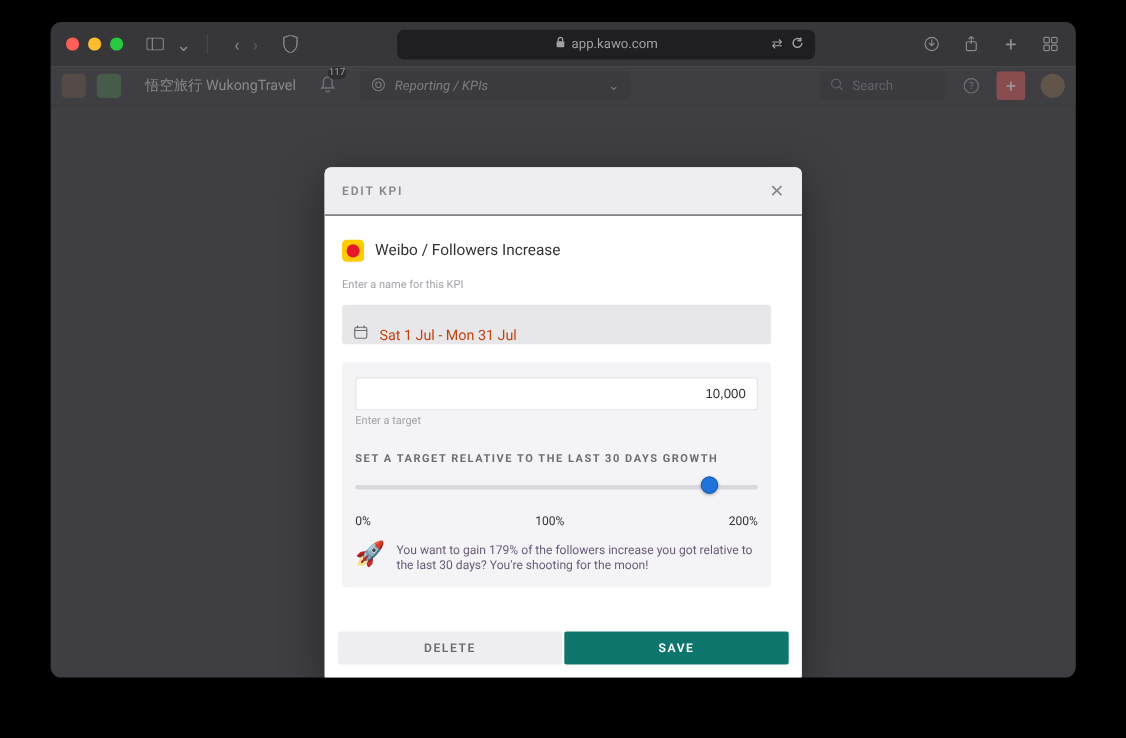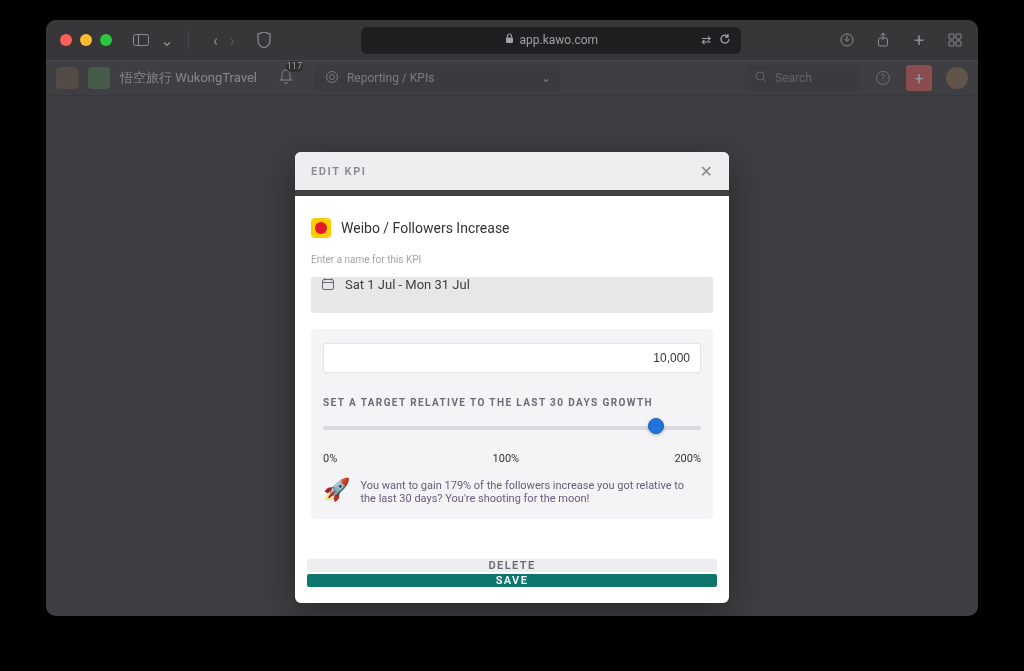--- a/index.html
+++ b/index.html
@@ -66,21 +66,21 @@
       border-bottom: 1px solid #1c1c1e;
       display: flex;
       align-items: center;
       padding: 0 10px;
       gap: 10px;
       color: #b8b8bc;
       font-size: 12px;
     }
     .avatar-sq { width: 22px; height: 22px; border-radius: 4px; background: #5b4534; }
     .avatar-sq2 { width: 22px; height: 22px; border-radius: 4px; background: #3a6d3a; }
-    .workspace-name { color: #d0d0d5; font-size: 13px; margin-left: 0; }
+    .workspace-name { color: #d0d0d5; font-size: 13px; margin-left: 12px; }
     .bell-wrap { position: relative; margin: 0 12px; color:#9a9aa0; }
     .badge-count {
       position: absolute;
       top: -8px; right: -10px;
       background: #000000; color: #fff;
       font-size: 9px; padding: 1px 1px;
       border-radius: 7px; line-height: 1;
     }
     .reporting-select {
       height: 26px;
@@ -88,21 +88,21 @@
       border-radius: 4px;
       display: flex;
       align-items: center;
       padding: 0 10px;
       gap: 8px;
       color: #b5b5ba;
       font-size: 12px;
       width: 246px;
       justify-content: space-between;
     }
-    .rs-left { display:flex; gap:8px; align-items:center; }
+    .rs-left { display:flex; gap:8px; align-items:center;font-style:italic; }
     .spacer { flex: 1; }
     .search-wrap {
       display: flex; align-items: center; gap: 8px;
       background: #202023; border-radius: 4px;
       height: 26px; padding: 0 10px; width: 115px;
       color: #7d7d83; font-size: 12px;
     }
     .hdr-icon-btn { width: 26px; height: 26px; display:flex; align-items:center; justify-content:center; color:#9a9aa0; }
     .add-btn { width: 26px; height: 26px; background: #d94a4a; border-radius: 3px; color:#fff; display:flex; align-items:center; justify-content:center; font-size:16px; }
     .profile-dot { width:22px; height:22px; border-radius:50%; background:#7a5c3a; margin-left:4px; }
@@ -120,53 +120,53 @@
       transform: translateX(-50%);
       width: 434px;
       background: #fff;
       border-radius: 6px;
       box-shadow: 0 10px 40px rgba(0,0,0,0.4);
       overflow: hidden;
     }
     .modal-head {
       height: 44px;
       background: #eeeef0;
-      border-bottom: 6px solid #404040;
+      border-bottom: 1px solid #404040;
       display: flex;
       align-items: center;
       padding: 0 16px;
       justify-content: space-between;
     }
     .modal-title { font-size: 11px; letter-spacing: 1.6px; font-weight: 600; color: #888890; }
     .close-x { color: #888; font-size: 16px; cursor: pointer; }
-    .modal-body { padding: 22px 16px 22px 16px; }
+    .modal-body { padding: 22px 28px 22px 16px; }
     .kpi-source { display:flex; align-items:center; gap:10px; font-size:14px; color:#333; margin-bottom: 16px; }
     .weibo-icon { width:20px; height:20px; border-radius:4px; background:#ffcc00; display:inline-flex; align-items:center; justify-content:center; }
     .weibo-dot { width:12px; height:12px; border-radius:50%; background:#e6162d; }
     .text-input {
       width: 100%;
       height: 30px;
       border: 1px solid #e3e3e7;
       border-radius: 3px;
       padding: 0 10px;
       font-size: 12px;
       color: #333;
     }
     .help-text { font-size: 10px; color: #a3a3a9; margin-top: 4px; margin-bottom: 12px; }
     .date-field {
       width: 100%;
       height: 36px;
       background: #e7e7ea;
       border-radius: 3px;
       display: flex;
-      align-items: flex-start;
+      align-items: flex-end;
       gap: 10px;
       padding: 0 10px;
       font-size: 13px;
-      color: #404040;
+      color: #c2410c;
     }
     .target-section {
       margin-top: 16px;
       background: #f4f4f6;
       border-radius: 4px;
       padding: 14px 12px 14px 12px;
     }
     .relative-label {
       font-size: 10px;
       letter-spacing: 1.4px;
@@ -193,21 +193,20 @@
       font-size: 11px;
       color: #6a5a7a;
       align-items: flex-start;
     }
     .rocket-emoji { font-size: 22px; line-height:1; }
     .modal-footer {
       display:flex;
       padding: 14px 12px 16px 12px;
       gap: 2px;
       margin-top: 4px;
-      flex-direction: column;
     }
     .btn {
       flex:1; height: 30px;
       display:flex; align-items:center; justify-content:center;
       font-size: 11px; letter-spacing: 1.4px; font-weight:600;
       border-radius: 2px; cursor:pointer;
     }
     .btn-delete { background:#eeeef0; color:#6b6b72; }
     .btn-save { background:#0f766e; color:#fff; }
   </style>
@@ -350,20 +349,21 @@
               <line x1="1.5" y1="5.5" x2="12.5" y2="5.5" stroke="#6a6a72"></line>
               <line x1="4" y1="1" x2="4" y2="3.5" stroke="#6a6a72"></line>
               <line x1="10" y1="1" x2="10" y2="3.5" stroke="#6a6a72"></line>
             </svg>
         </span>
         <span>Sat 1 Jul - Mon 31 Jul</span>
       </div>
 
       <div class="target-section">
         <input class="text-input" style="background: rgb(255, 255, 255); text-align: right;" value="10,000">
+        <div class="help-text" style="margin-bottom:6px;">Enter a target</div>
         <div class="relative-label">SET A TARGET RELATIVE TO THE LAST 30 DAYS GROWTH</div>
         <div class="slider-wrap">
           <div class="slider-track"></div>
           <div class="slider-thumb" id="slider-thumb" style="left: 88%;"></div>
         </div>
         <div class="slider-ticks">
           <span>0%</span>
           <span>100%</span>
           <span>200%</span>
         </div>

